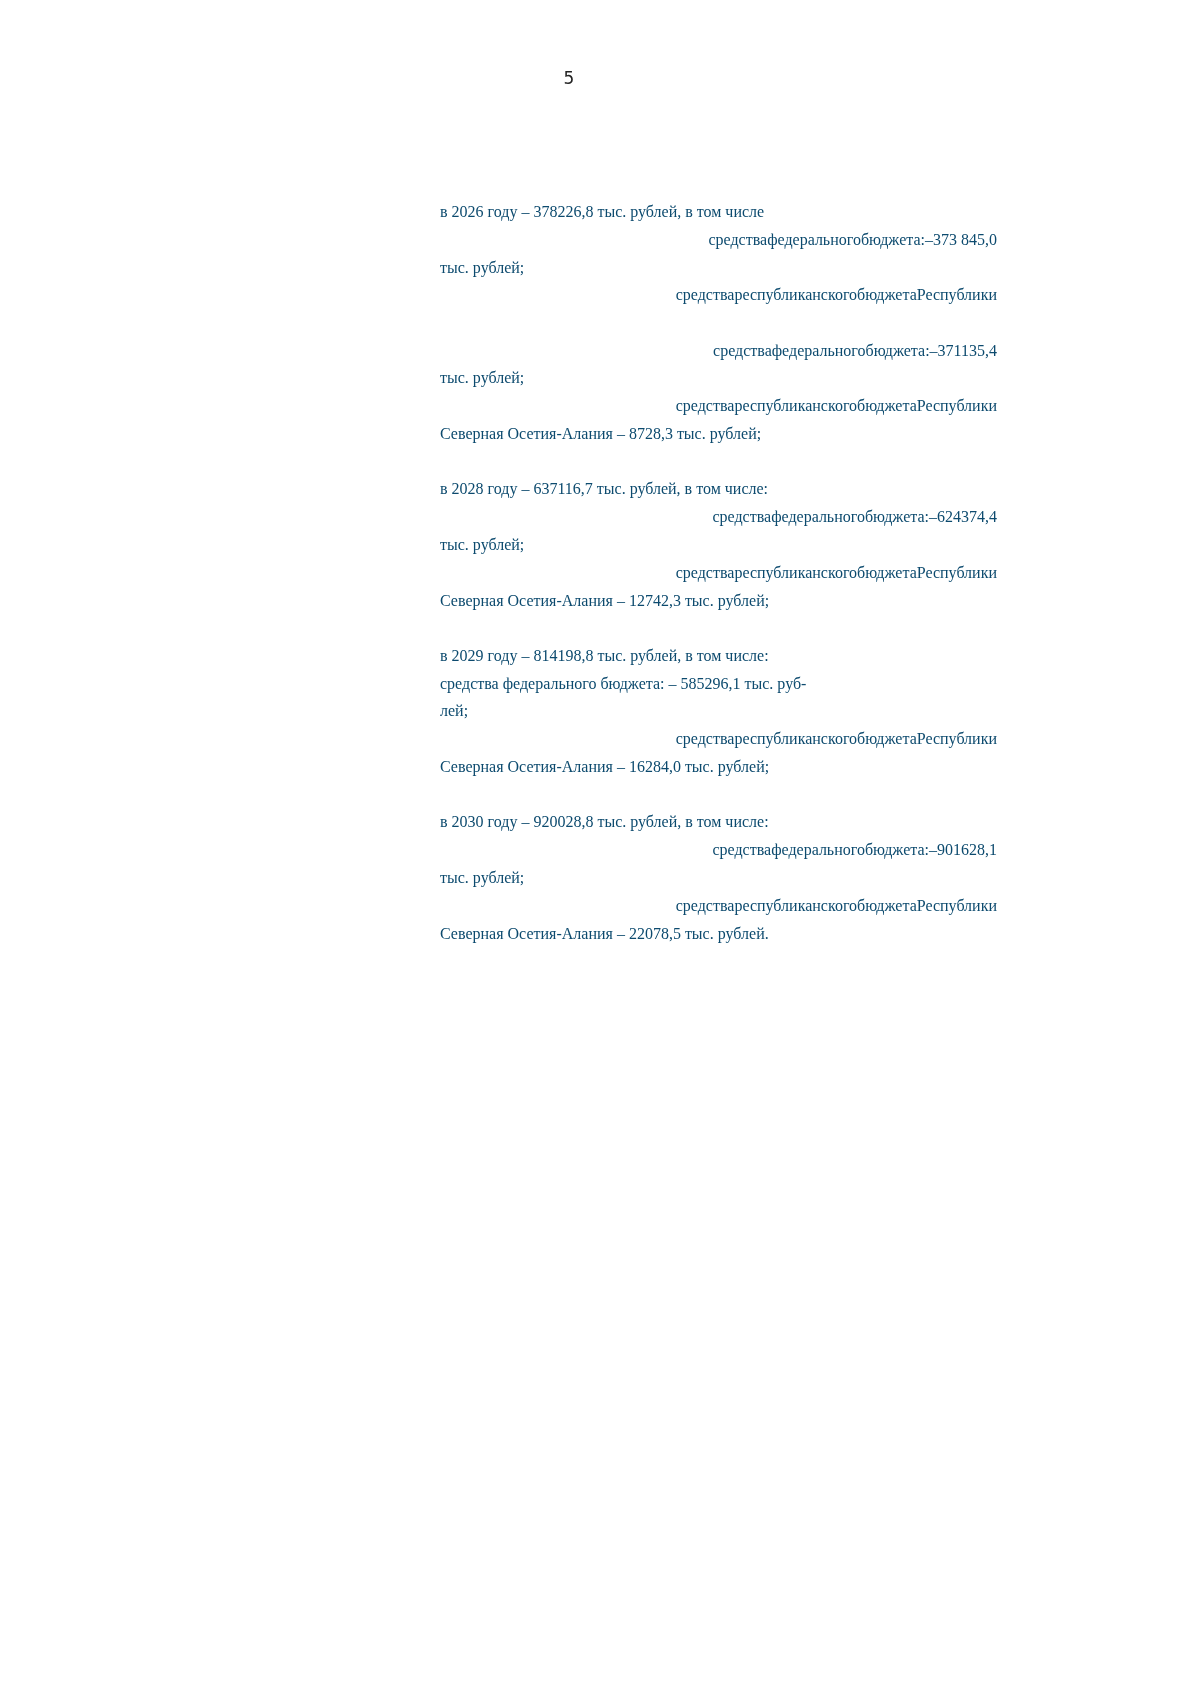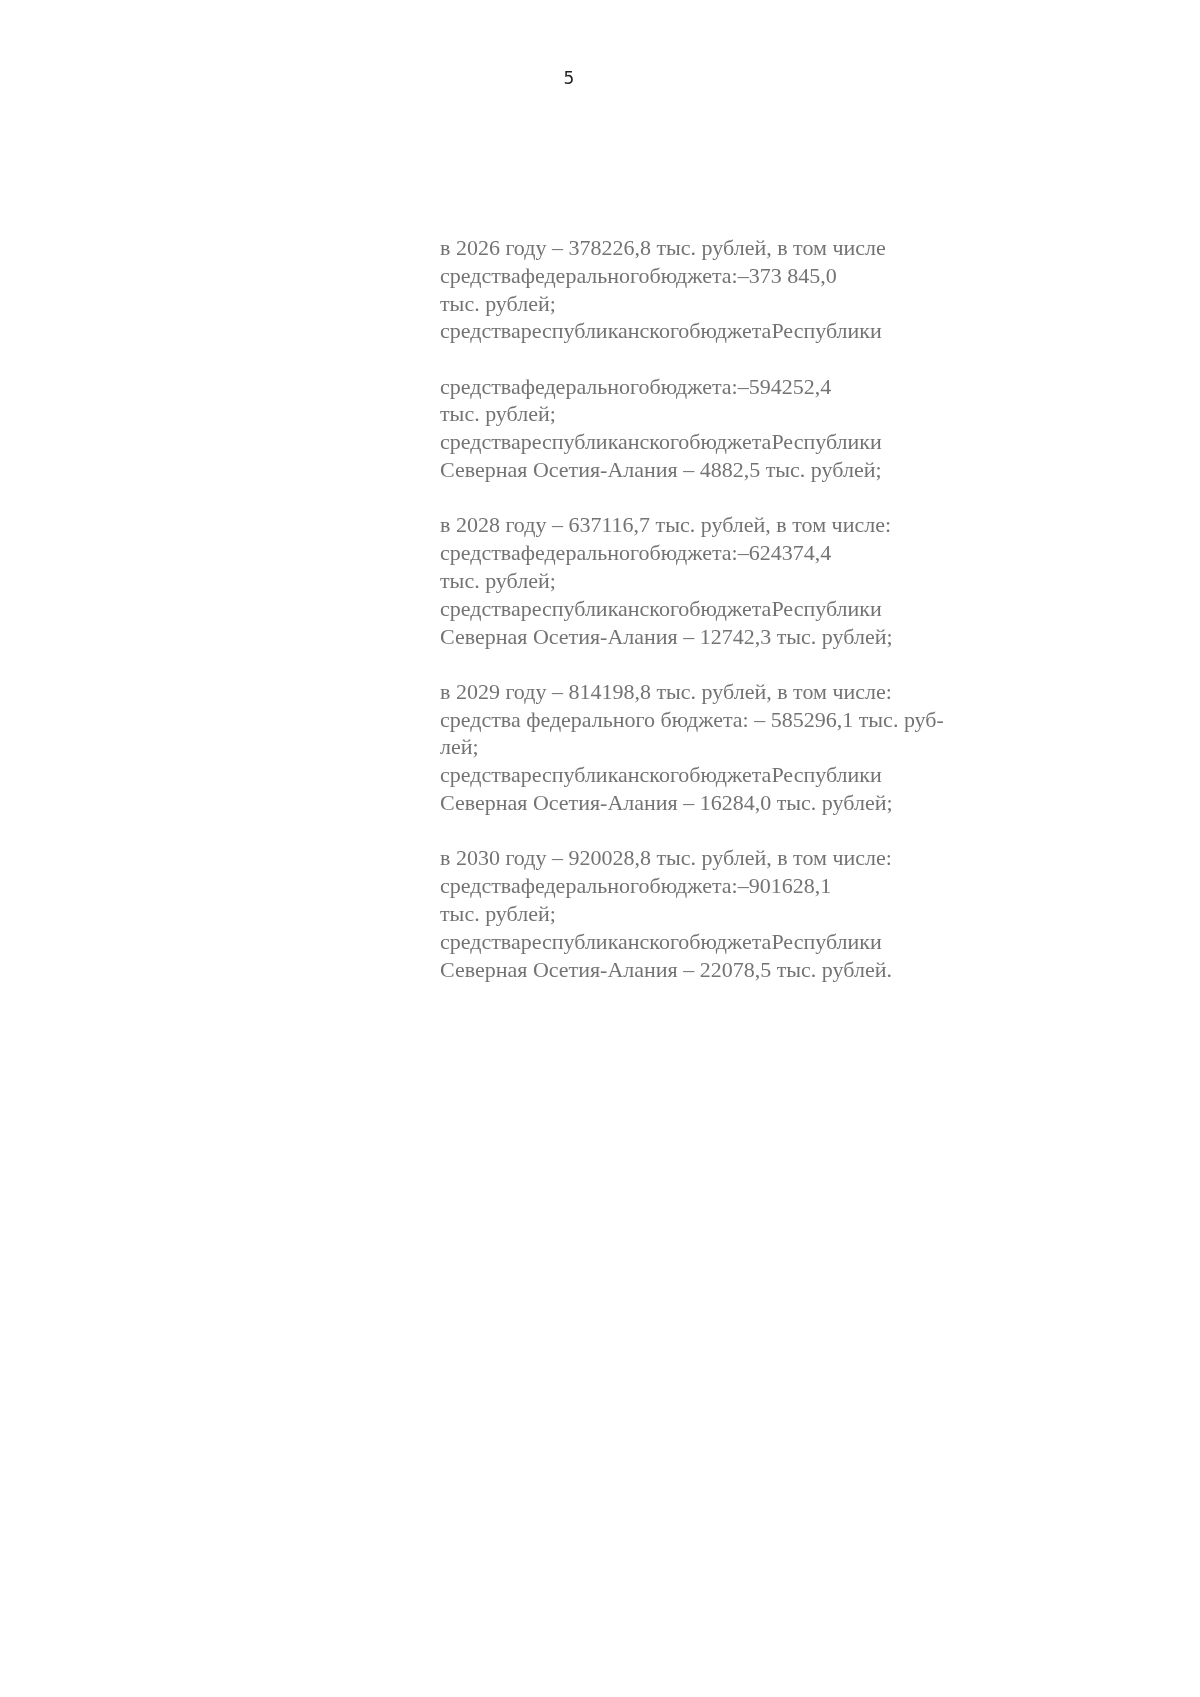--- a/index.html
+++ b/index.html
@@ -3,25 +3,25 @@
 <meta charset="utf-8">
 <style>
   html, body { margin: 0; padding: 0; background: #ffffff; }
   body { width: 1200px; height: 1697px; position: relative; overflow: hidden; }
   .page-num {
     position: absolute; left: 560px; top: 68px; width: 18px; text-align: center;
     font-family: "DejaVu Sans", sans-serif; font-size: 17px; color: #222;
   }
   .content {
     position: absolute; left: 440px; top: 198px; width: 557px;
-    font-family: "Liberation Serif", serif; font-size: 22px; color: #737373; margin-top: 36px;
+    font-family: "Liberation Serif", serif; font-size: 16px; color: #0c4a6e;
   }
   .block { margin-bottom: 27.5px; }
   .line { height: 27.8px; line-height: 27.8px; white-space: nowrap; }
-  .just { display: flex; justify-content: flex-start; }
+  .just { display: flex; justify-content: flex-end; }
   .just span { white-space: nowrap; }
 </style>
 </head>
 <body>
 
 <div class="page-num">5</div>
 
 <div class="content">
 
   <div class="block">
@@ -41,30 +41,30 @@
       <span>Республики</span>
     </div>
   </div>
 
   <div class="block">
     <div class="line just">
       <span>средства</span>
       <span>федерального</span>
       <span>бюджета:</span>
       <span>–</span>
-      <span>594252,4</span>
+      <span>371135,4</span>
     </div>
     <div class="line">тыс. рублей;</div>
     <div class="line just">
       <span>средства</span>
       <span>республиканского</span>
       <span>бюджета</span>
       <span>Республики</span>
     </div>
-    <div class="line">Северная Осетия-Алания – 4882,5 тыс. рублей;</div>
+    <div class="line">Северная Осетия-Алания – 8728,3 тыс. рублей;</div>
   </div>
 
   <div class="block">
     <div class="line">в 2028 году – 637116,7 тыс. рублей, в том числе:</div>
     <div class="line just">
       <span>средства</span>
       <span>федерального</span>
       <span>бюджета:</span>
       <span>–</span>
       <span>624374,4</span>

